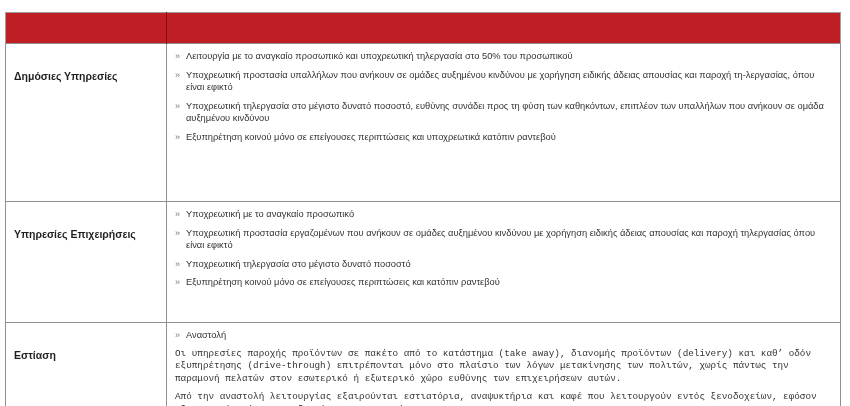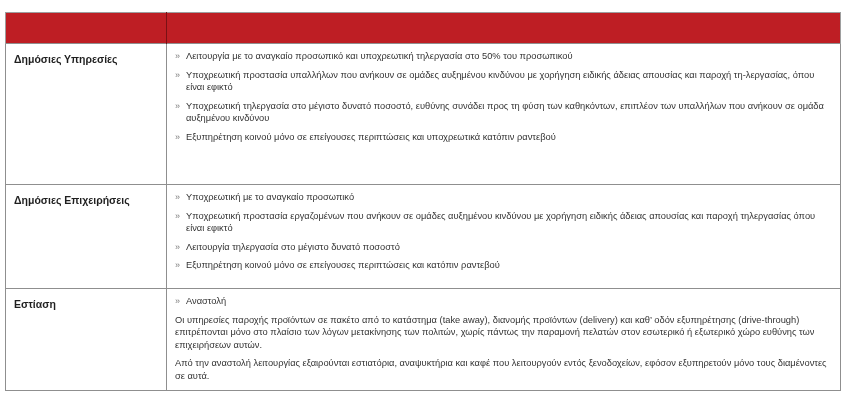--- a/index.html
+++ b/index.html
@@ -39,21 +39,21 @@
   tbody td {
     border: 1px solid #8f8f8f;
     vertical-align: top;
     padding: 0;
   }
   tbody td.cat {
     font-weight: bold;
     font-size: 10.5px;
     line-height: 13.5px;
     color: #1f1f1f;
-    padding: 9px 6px 6px 8px;
+    padding: 26px 6px 6px 8px;
   }
   tbody td.content {
     padding: 6px 8px 4px 8px;
     font-size: 9.3px;
     line-height: 12.5px;
     color: #333333;
   }
   .item {
     display: flex;
     margin-bottom: 6px;
@@ -61,20 +61,21 @@
   .item:last-child { margin-bottom: 3px; }
   .bullet {
     width: 11px;
     flex: 0 0 11px;
     color: #7a7a7a;
     font-size: 9px;
   }
   .item-text { flex: 1; }
   .para {
     margin-bottom: 6px;
+    font-family: Liberation Mono, monospace;
   }
   .para:last-child { margin-bottom: 3px; }
   tr.r1 td { height: 125px; }
   tr.r2 td { height: 88px; }
   tr.r3 td { height: 25px; }
   tr.r4 td { height: 86px; }
 </style>
 </head>
 <body>
 
@@ -108,33 +109,33 @@
             <span class="item-text">Υποχρεωτική τηλεργασία στο μέγιστο δυνατό ποσοστό, ευθύνης συνάδει προς τη φύση των καθηκόντων, επιπλέον των υπαλλήλων που ανήκουν σε ομάδα αυξημένου κινδύνου</span>
           </div>
           <div class="item">
             <span class="bullet">»</span>
             <span class="item-text">Εξυπηρέτηση κοινού μόνο σε επείγουσες περιπτώσεις και υποχρεωτικά κατόπιν ραντεβού</span>
           </div>
         </td>
       </tr>
 
       <tr class="r2">
-        <td class="cat">Δημόσιες Επιχειρήσεις</td>
+        <td class="cat">Υπηρεσίες Επιχειρήσεις</td>
         <td class="content">
           <div class="item">
             <span class="bullet">»</span>
             <span class="item-text">Υποχρεωτική με το αναγκαίο προσωπικό</span>
           </div>
           <div class="item">
             <span class="bullet">»</span>
             <span class="item-text">Υποχρεωτική προστασία εργαζομένων που ανήκουν σε ομάδες αυξημένου κινδύνου με χορήγηση ειδικής άδειας απουσίας και παροχή τηλεργασίας όπου είναι εφικτό</span>
           </div>
           <div class="item">
             <span class="bullet">»</span>
-            <span class="item-text">Λειτουργία τηλεργασία στο μέγιστο δυνατό ποσοστό</span>
+            <span class="item-text">Υποχρεωτική τηλεργασία στο μέγιστο δυνατό ποσοστό</span>
           </div>
           <div class="item">
             <span class="bullet">»</span>
             <span class="item-text">Εξυπηρέτηση κοινού μόνο σε επείγουσες περιπτώσεις και κατόπιν ραντεβού</span>
           </div>
         </td>
       </tr>
 
 
       <tr class="r4">

